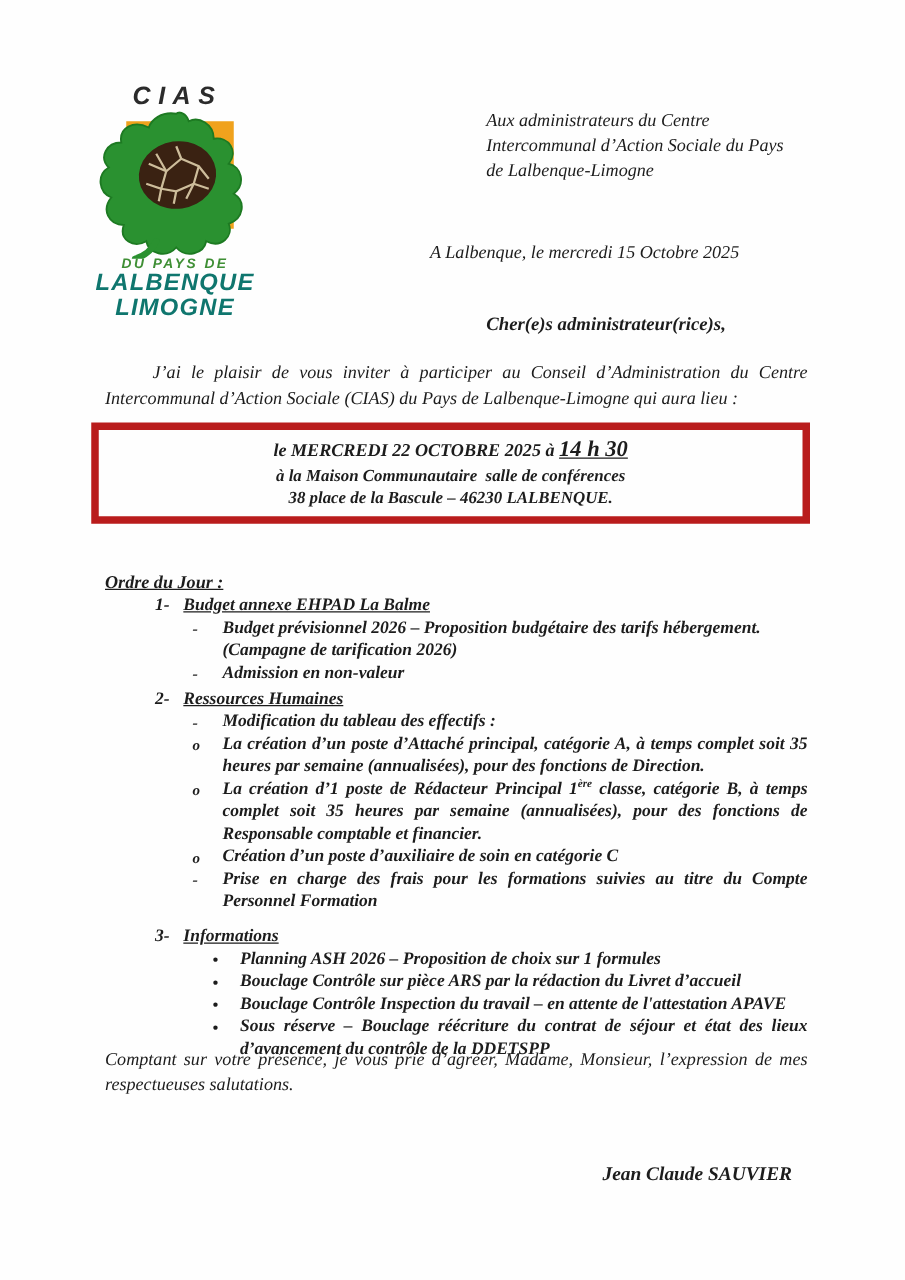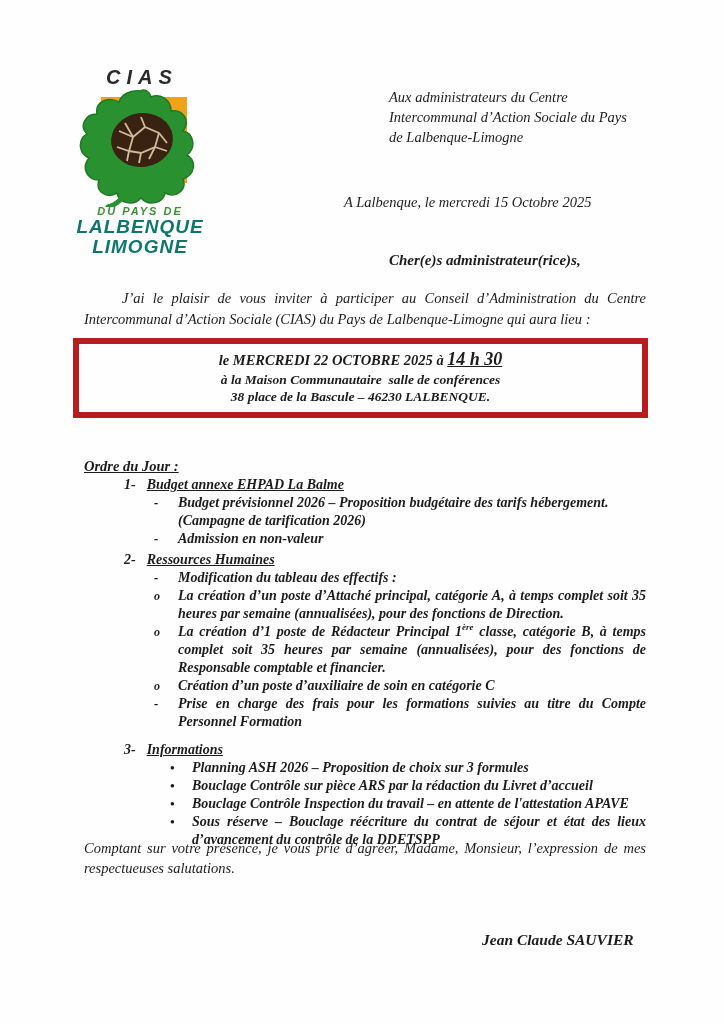--- a/index.html
+++ b/index.html
@@ -177,21 +177,21 @@
       </ul>
     </div>
 
     <div class="agenda-section s3">
       <div class="sec-head">
         <span class="sec-num">3-</span><span class="sec-title">Informations</span>
       </div>
       <ul>
         <li>
           <span class="marker">•</span>
-          <span class="item-text">Planning ASH 2026 – Proposition de choix sur 3 formules</span>
+          <span class="item-text">Planning ASH 2026 – Proposition de choix sur 1 formules</span>
         </li>
         <li>
           <span class="marker">•</span>
           <span class="item-text">Bouclage Contrôle sur pièce ARS par la rédaction du Livret d’accueil</span>
         </li>
         <li>
           <span class="marker">•</span>
           <span class="item-text">Bouclage Contrôle Inspection du travail – en attente de l'attestation APAVE</span>
         </li>
         <li>

